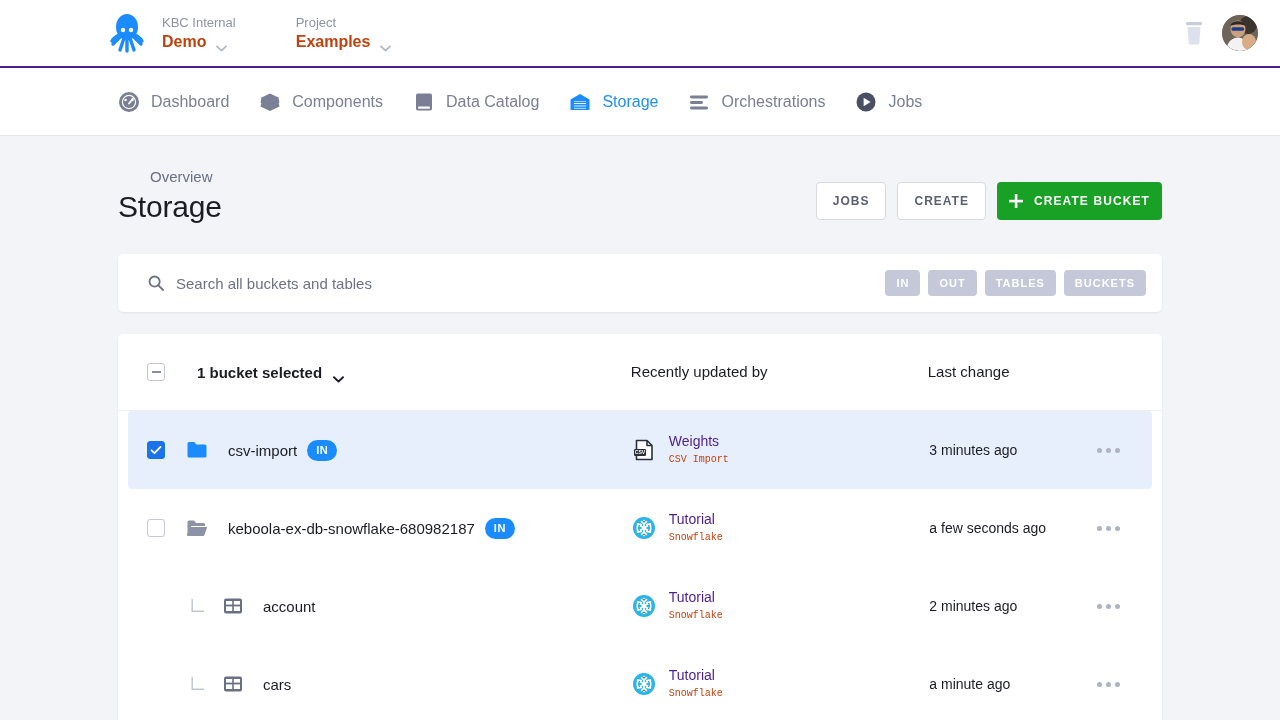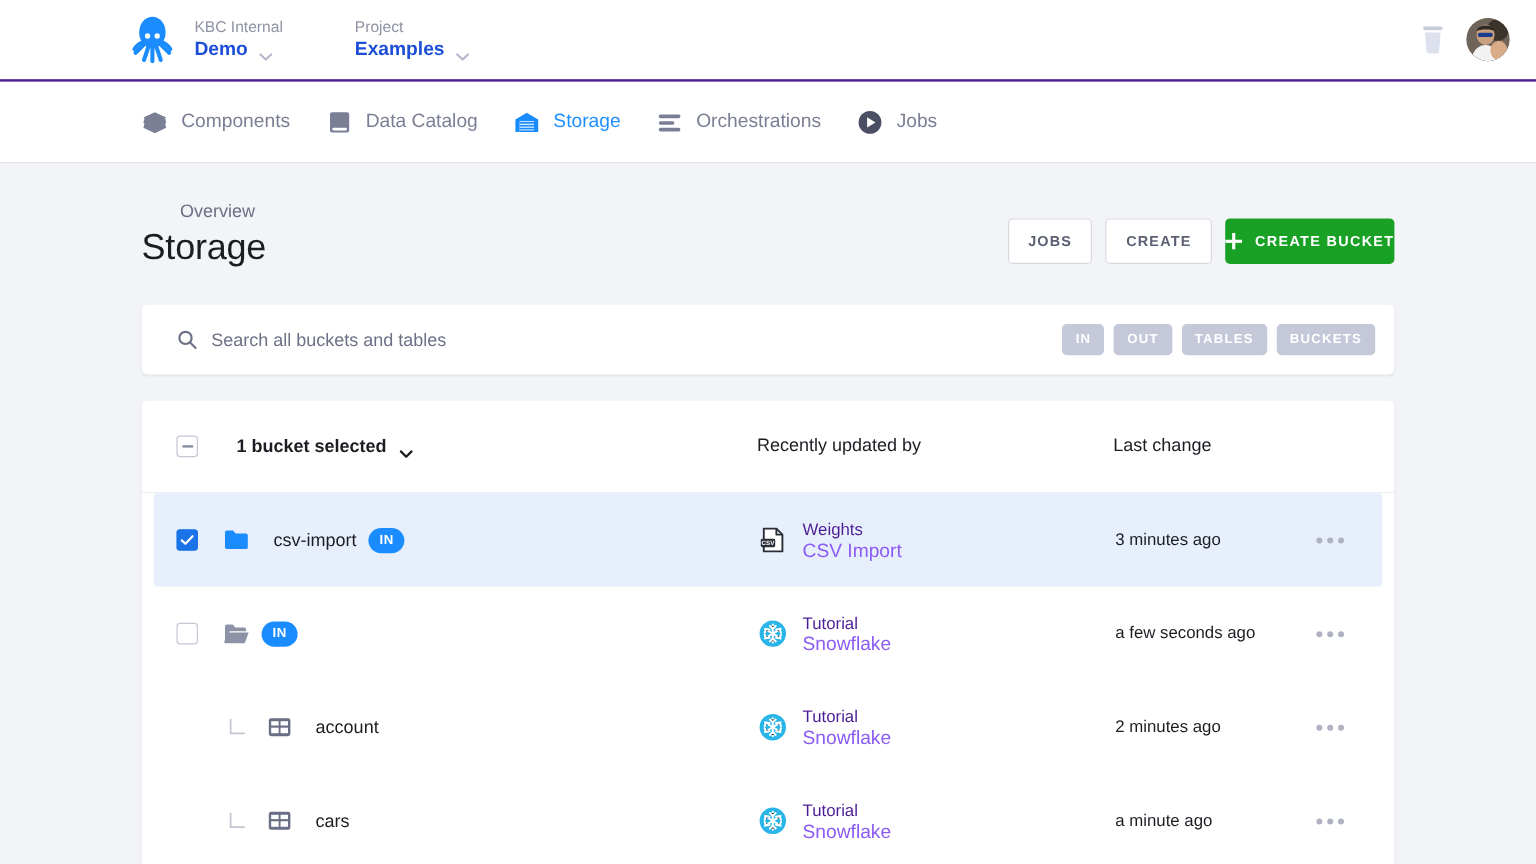--- a/index.html
+++ b/index.html
@@ -22,21 +22,21 @@
     position: relative;
   }
   .brand-logo {
     width: 34px; height: 40px;
     flex: 0 0 auto;
     margin-right: 18px;
   }
   .proj-group { display: flex; flex-direction: column; justify-content: center; margin-right: 60px; }
   .proj-label { font-size: 13px; color: #9093a3; line-height: 17px; }
   .proj-row { display: flex; align-items: center; gap: 10px; }
-  .proj-name { font-size: 16px; font-weight: bold; color: #1d4ed8; line-height: 22px; }
+  .proj-name { font-size: 16px; font-weight: bold; color: #c2410c; line-height: 22px; }
   .caret { width: 11px; height: 7px; flex: 0 0 auto; }
   .topbar-right {
     margin-left: auto;
     display: flex; align-items: center; gap: 16px;
   }
   .trash-btn { width: 24px; height: 26px; cursor: pointer; }
   .avatar {
     width: 36px; height: 36px; border-radius: 50%;
     overflow: hidden; cursor: pointer; flex: 0 0 auto;
     background: #7b6a5e;
@@ -69,21 +69,21 @@
   .head-actions { display: flex; align-items: center; gap: 11px; padding-bottom: 6px;}
   .btn-ghost {
     height: 38px; min-width: 66px; padding: 0 16px;
     border: 1px solid #d7d9e0; border-radius: 4px;
     background: #fff; color: #5a5f73;
     font-size: 12px; font-weight: bold; letter-spacing: 1px;
     cursor: pointer; display:flex; align-items:center; justify-content:center;
     font-family: "Liberation Sans", sans-serif;
   }
   .btn-primary {
-    height: 38px; padding: 0 0;
+    height: 38px; padding: 0 12px;
     border: none; border-radius: 4px;
     background: #19a126; color: #fff;
     font-size: 12px; font-weight: bold; letter-spacing: 1.1px;
     cursor: pointer; display: flex; align-items: center; gap: 11px;
     font-family: "Liberation Sans", sans-serif;
   }
   .plus-ico { width: 14px; height: 14px; flex:0 0 auto;}
 
   
   .search-card {
@@ -168,21 +168,21 @@
     font-size: 11px; font-weight: bold; letter-spacing: .6px;
     display: inline-flex; align-items: center;
   }
   .tree-br { width: 14px; height: 14px; margin-left: 44px; flex:0 0 auto;}
   .tbl-ico { width: 20px; height: 20px; margin-left: 18px; flex: 0 0 auto;}
 
   .updated-cell { display: flex; align-items: center; }
   .upd-ico { width: 24px; height: 24px; flex: 0 0 auto; }
   .upd-text { margin-left: 13px; display: flex; flex-direction: column; }
   .upd-title { font-size: 14px; color: #4c1d95; line-height: 19px; cursor: pointer;}
-  .upd-sub { font-size: 16px; color: #8b5cf6; line-height: 17px;}
+  .upd-sub { font-size: 10px; color: #c2410c; line-height: 17px; font-family: Liberation Mono, monospace;}
   .change-text { font-size: 14px; color: #1b1d22; }
   .dots { display: flex; gap: 4px; cursor: pointer; justify-content: flex-start;}
   .dots i { width: 5px; height: 5px; border-radius: 50%; background: #aeb2c2; display:block;}
 </style>
 </head>
 <body>
 
 <div class="topbar">
   <div class="brand-logo">
     <svg viewBox="0 0 34 40" width="34" height="40">
@@ -242,20 +242,33 @@
           <path d="M4 36 C5 26 11 22.5 16 22.5 C21 22.5 26 26 27 36 Z" fill="#f2f2f2"></path>
           <ellipse cx="27" cy="27" rx="7" ry="8" fill="#d8ac87"></ellipse>
         </g>
       </svg>
     </div>
   </div>
 </div>
 
 <div class="navbar">
 
+  <div class="nav-item">
+    <span class="nav-ico">
+      <svg viewBox="0 0 22 22" width="22" height="22">
+        <circle cx="11" cy="11" r="10" fill="#7b7f95"></circle>
+        <circle cx="11" cy="11" r="7.2" fill="#fff"></circle>
+        <circle cx="11" cy="11" r="6" fill="#7b7f95"></circle>
+        <circle cx="7.6" cy="9" r="1.3" fill="#fff"></circle>
+        <circle cx="14.4" cy="9" r="1.3" fill="#fff"></circle>
+        <path d="M11 12.5 L15 7.5" stroke="#fff" stroke-width="1.8" stroke-linecap="round"></path>
+      </svg>
+    </span>
+    <span>Dashboard</span>
+  </div>
 
   <div class="nav-item">
     <span class="nav-ico">
       <svg viewBox="0 0 22 22" width="22" height="22">
         <path d="M11 2.5 L20.5 7 L11 11.5 L1.5 7 Z" fill="#7b7f95"></path>
         <path d="M11 11 L19.5 7 L20.5 11.5 L11 16 L1.5 11.5 L2.5 7 Z" fill="#7b7f95"></path>
         <path d="M11 15.5 L19.5 11.5 L20.5 15.5 L11 20 L1.5 15.5 L2.5 11.5 Z" fill="#7b7f95"></path>
       </svg>
     </span>
     <span>Components</span>
@@ -409,20 +422,21 @@
 
     <div class="trow">
       <div class="col-name">
         <div class="row-cb"></div>
         <span class="row-ico">
           <svg viewBox="0 0 22 22" width="22" height="22">
             <path d="M1.5 5 A1.5 1.5 0 0 1 3 3.5 H8 L10.1 6 H17.6 A1.5 1.5 0 0 1 19.1 7.5 V9 H5.4 L2.6 16.5 H1.5 Z" fill="#8d92a6"></path>
             <path d="M4.6 10 H21.2 L18.3 18.2 A1.3 1.3 0 0 1 17.1 19 H1.9 A1.1 1.1 0 0 1 0.9 17.6 Z" fill="#8d92a6"></path>
           </svg>
         </span>
+        <span class="row-name">keboola-ex-db-snowflake-680982187</span>
         <span class="tag-in">IN</span>
       </div>
       <div class="col-updated">
         <div class="updated-cell">
           <span class="upd-ico">
             <svg viewBox="0 0 24 24" width="24" height="24">
               <circle cx="12" cy="12" r="11" fill="#29b5e8"></circle>
               <g stroke="#fff" stroke-width="1.7" stroke-linecap="round">
                 <path d="M12 4.5 V19.5"></path>
                   <path d="M5.5 8 L18.5 16"></path>

